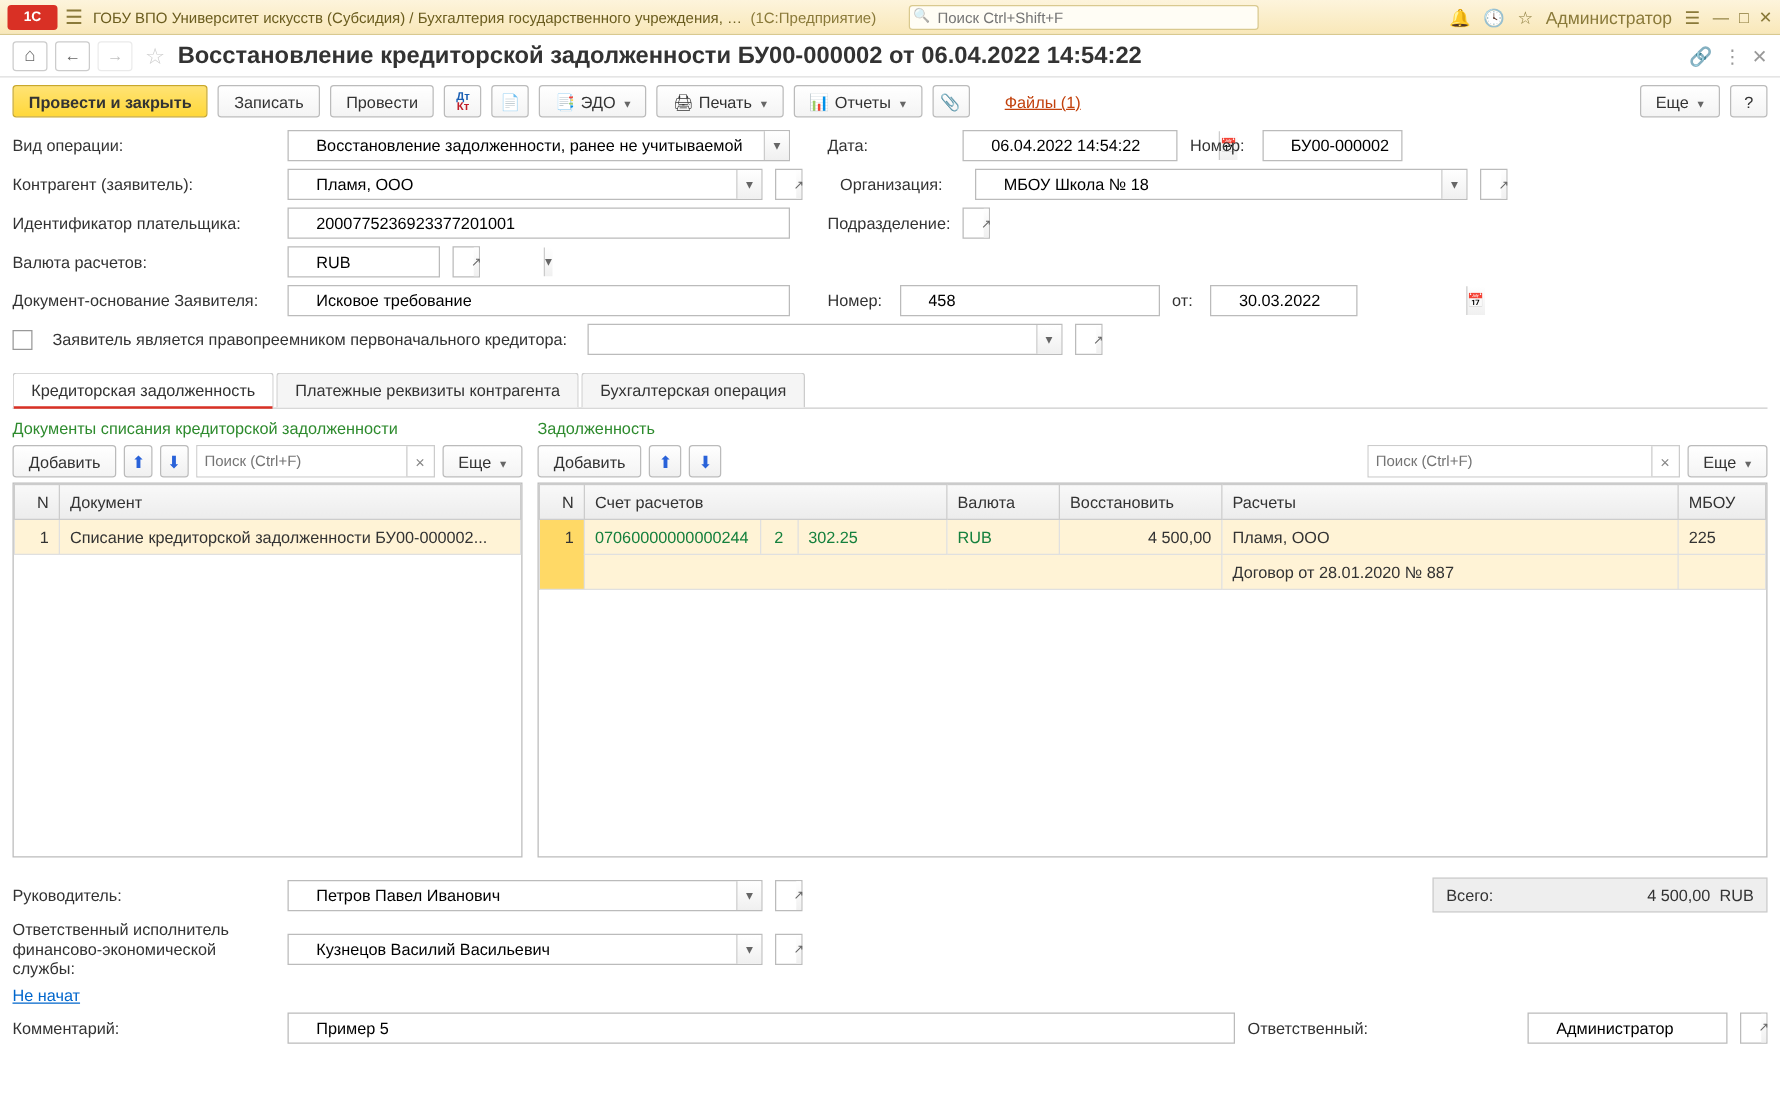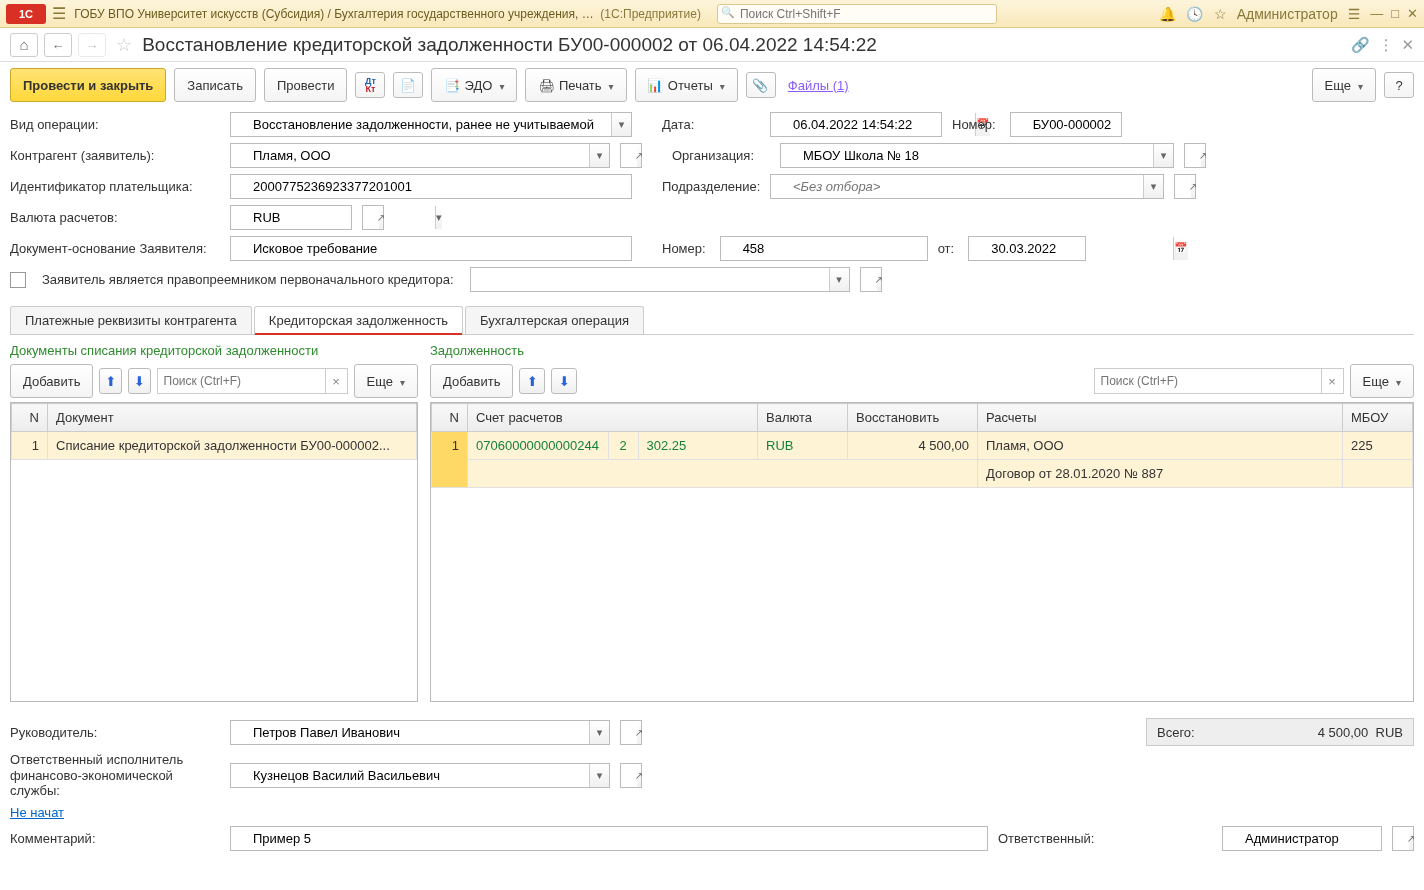--- a/index.html
+++ b/index.html
@@ -3,44 +3,44 @@
 <meta charset="utf-8">
 <style>
 * { box-sizing: border-box; margin: 0; padding: 0; font-family: Arial, sans-serif; }
 body { background: #fff; font-size: 13px; color: #333; overflow: hidden; }
 
 .titlebar { height: 28px; background: linear-gradient(#fdf4dc, #f9e8b9); display: flex; align-items: center; padding: 0 6px; border-bottom: 1px solid #d9c98f; }
 .logo-1c { width: 40px; height: 20px; background: #d93025; border-radius: 3px; color: #fff; font-weight: bold; font-size: 11px; display: flex; align-items: center; justify-content: center; margin-right: 6px; }
 .hamburger { color: #8a7a3a; font-size: 16px; margin-right: 8px; cursor: pointer; }
 .title-text { color: #6b5d1f; font-size: 12px; flex: 0 1 auto; white-space: nowrap; overflow: hidden; text-overflow: ellipsis; max-width: 520px; }
 .title-app { color: #8a7a3a; font-size: 12px; margin-left: 6px; }
-.title-search { flex: 1; margin: 0 16px; }
+.title-search { flex: 1; margin: 0 26px; }
 .title-search input { width: 280px; height: 20px; border: 1px solid #d9c98f; background: #fffdf5; padding: 0 6px 0 22px; font-size: 12px; color: #999; border-radius: 3px; }
 .search-wrap { position: relative; display: inline-block; }
 .search-wrap::before { content: "🔍"; position: absolute; left: 4px; top: 2px; font-size: 11px; opacity: .5; }
 .title-icons { display: flex; gap: 10px; align-items: center; color: #8a7a3a; }
 .title-icons span { cursor: pointer; font-size: 14px; }
 .admin-label { font-size: 12px; }
 .win-btns { display: flex; gap: 8px; margin-left: 10px; color: #8a7a3a; }
 .win-btns span { cursor: pointer; font-size: 13px; }
 
 .navbar { height: 34px; display: flex; align-items: center; padding: 4px 10px; border-bottom: 1px solid #ddd; background: #fff; gap: 6px; }
 .nav-btn { width: 28px; height: 24px; border: 1px solid #ccc; background: #fff; border-radius: 3px; display: flex; align-items: center; justify-content: center; cursor: pointer; font-size: 13px; color: #666; }
 .nav-btn.home::before { content: "⌂"; font-size: 15px; }
 .star { color: #ccc; font-size: 18px; margin: 0 4px; cursor: pointer; }
-.page-title { font-size: 19px; color: #333; font-weight: 400; flex: 1; }
+.page-title { font-size: 19px; color: #333; font-weight: 700; flex: 1; }
 .page-actions { display: flex; gap: 8px; color: #999; }
 .page-actions span { cursor: pointer; font-size: 15px; }
 
 .toolbar { padding: 6px 10px; display: flex; gap: 8px; align-items: center; flex-wrap: wrap; }
-.btn { height: 26px; border: 1px solid #bbb; background: linear-gradient(#fff,#f4f4f4); border-radius: 3px; padding: 16px 12px; display: inline-flex; align-items: center; gap: 4px; cursor: pointer; font-size: 13px; color: #333; }
+.btn { height: 26px; border: 1px solid #bbb; background: linear-gradient(#fff,#f4f4f4); border-radius: 3px; padding: 0 12px; display: inline-flex; align-items: center; gap: 4px; cursor: pointer; font-size: 13px; color: #333; }
 .btn.primary { background: linear-gradient(#ffe374,#ffd83a); border-color: #c9a82a; font-weight: bold; }
 .btn.icon-only { padding: 0 6px; width: 30px; justify-content: center; }
 .btn .caret::after { content: "▾"; font-size: 10px; margin-left: 3px; color: #666; }
-.filelink { color: #8b5cf6; text-decoration: underline; cursor: pointer; margin-left: 4px; }
+.filelink { color: #c2410c; text-decoration: underline; cursor: pointer; margin-left: 20px; }
 .spacer { flex: 1; }
 
 .form-area { padding: 4px 10px; }
 .form-row { display: flex; align-items: center; margin-bottom: 6px; gap: 10px; flex-wrap: nowrap; }
 .lbl { width: 210px; font-size: 13px; color: #333; flex-shrink: 0; }
 .lbl.sm { width: auto; margin-right: 4px; }
 .fld-wrap { display: flex; border: 1px solid #bbb; height: 25px; background: #fff; padding-left: 16px; }
 .fld-wrap.w400 { width: 402px; }
 .fld-wrap.w380 { width: 380px; }
 .fld-wrap.w362 { width: 394px; }
@@ -191,24 +191,20 @@
       </span>
   </div>
 
   <div class="form-row">
     <div class="lbl">Идентификатор плательщика:</div>
     <div class="fld-wrap w400 plain">
       <input value="2000775236923377201001" style="">
     </div>
     <div style="width:10px"></div>
     <div class="lbl sm" style="width:94px">Подразделение:</div>
-    <div class="fld-wrap w362">
-      <input style="color: rgb(153, 153, 153); font-style: italic;" placeholder="&lt;Без отбора&gt;">
-      <span class="sel"></span>
-    </div>
     <span class="fld-wrap" style="width:22px">
         <span class="ext" style="border:none;width:100%"></span>
       </span>
   </div>
 
   <div class="form-row">
     <div class="lbl">Валюта расчетов:</div>
     <div class="fld-wrap" style="width:122px">
       <input value="RUB" style="">
       <span class="sel"></span>
@@ -242,22 +238,22 @@
       <input style="">
       <span class="sel"></span>
     </div>
     <span class="fld-wrap" style="width:22px">
         <span class="ext" style="border:none;width:100%"></span>
       </span>
   </div>
 </div>
 
 <div class="tabs">
+  <div class="tab active">Кредиторская задолженность</div>
   <div class="tab">Платежные реквизиты контрагента</div>
-  <div class="tab active">Кредиторская задолженность</div>
   <div class="tab">Бухгалтерская операция</div>
 </div>
 
 <div class="panels">
   <div class="panel left">
     <div class="panel-title">Документы списания кредиторской задолженности</div>
     <div class="panel-tb">
       <button class="btn">Добавить</button>
       <button class="arrow-btn up">⬆</button>
       <button class="arrow-btn dn">⬇</button>

